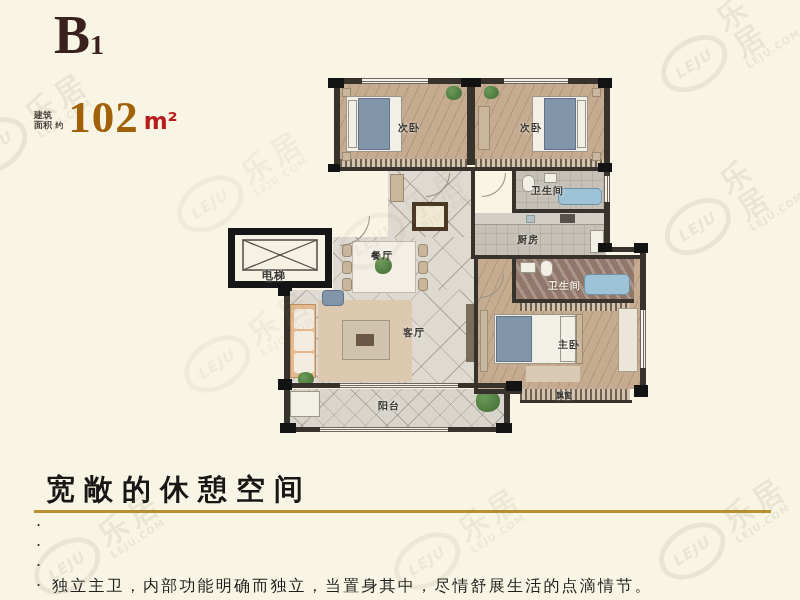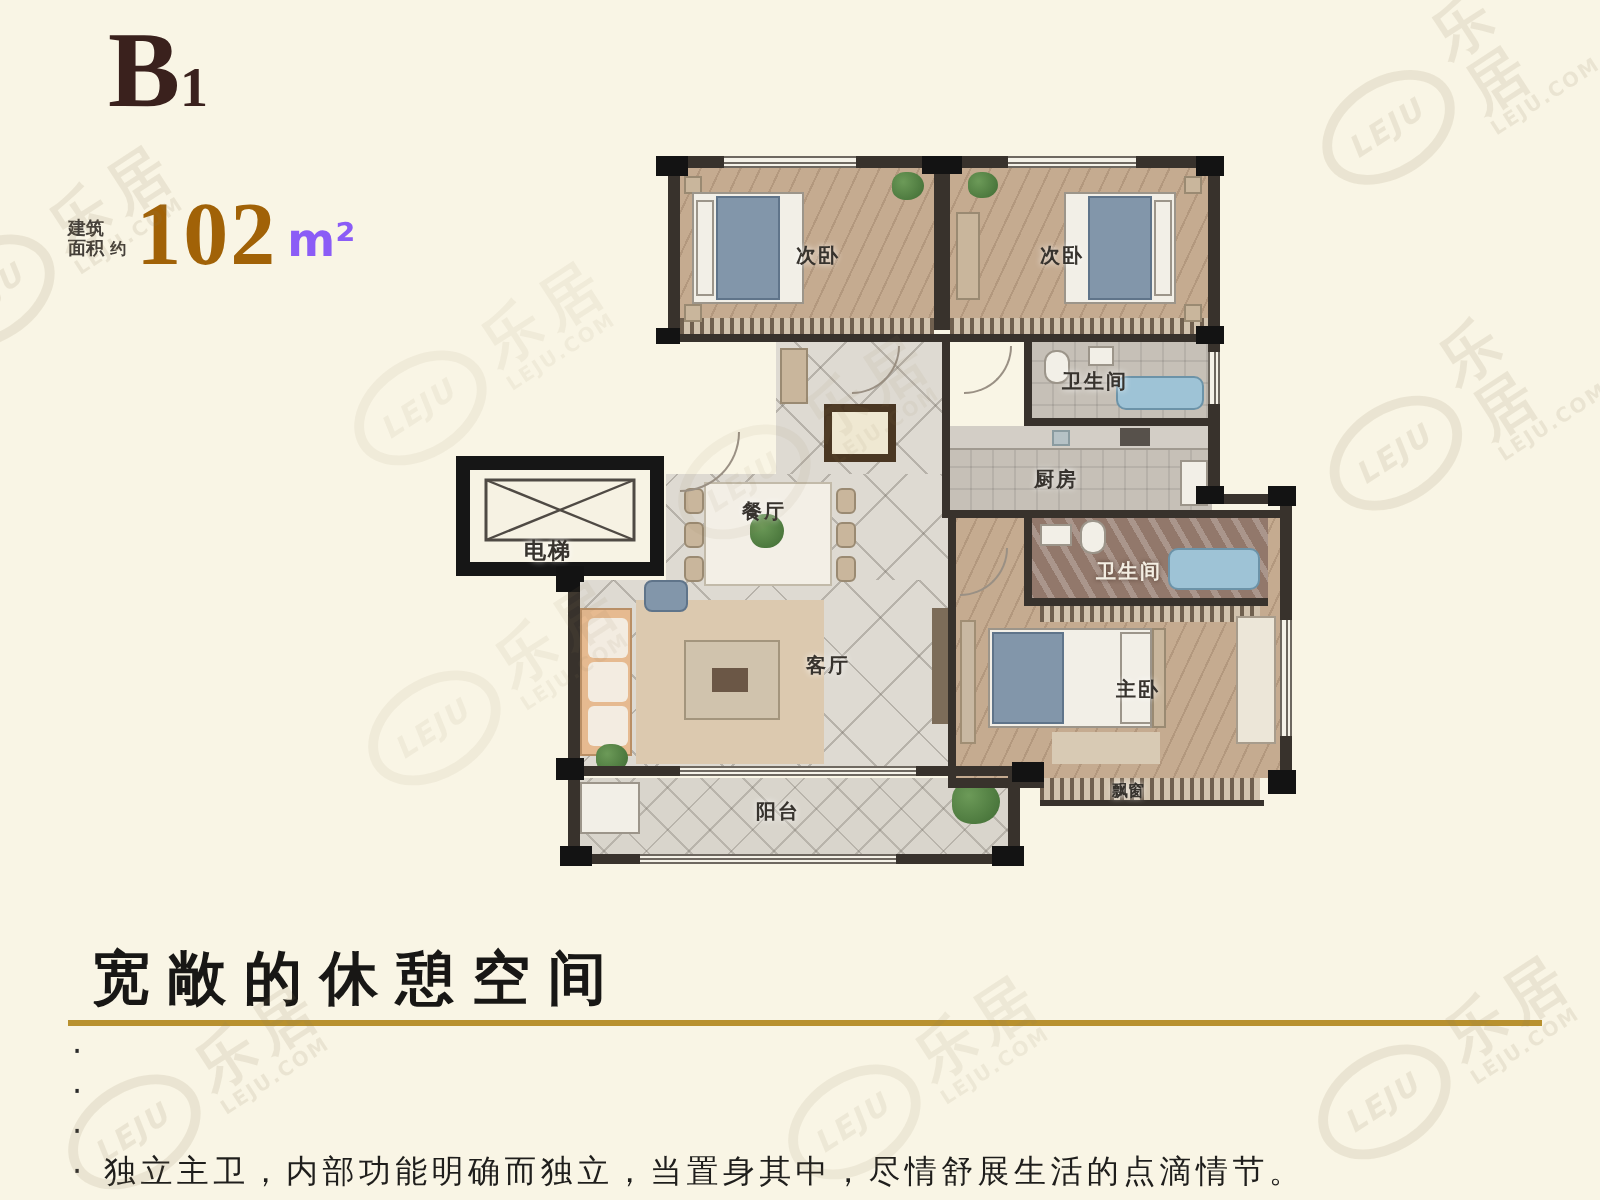--- a/index.html
+++ b/index.html
@@ -12,21 +12,21 @@
   .b1row .big{font-size:54px;line-height:1;}
   .b1row .sub{font-size:28px;line-height:1.25;}
   .proj{position:absolute;left:16px;top:46px;font-size:31px;font-weight:bold;
         letter-spacing:12px;color:#171513;font-family:"DejaVu Serif",serif;white-space:nowrap;}
   .arearow{position:absolute;left:0px;top:84px;display:flex;align-items:flex-end;gap:5px;}
   .stk{display:flex;flex-direction:column;font-size:9px;line-height:1.2;color:#45403a;
        font-weight:bold;padding-bottom:5px;}
   .stk .sm{font-size:8px;}
   .areaval{font-size:45px;line-height:.85;font-weight:bold;color:#a16207;
            font-family:Liberation Serif, serif;letter-spacing:1px;}
-  .areaunit{font-size:23px;font-weight:bold;color:#8b5cf6;padding-bottom:2px;}
+  .areaunit{font-size:23px;font-weight:bold;color:#b91c1c;padding-bottom:2px;}
   
   .plan{position:absolute;left:228px;top:78px;width:442px;height:368px;z-index:1;}
   .plan div{position:absolute;box-sizing:border-box;}
   .wood{background:#c5ab90;
     background-image:repeating-linear-gradient(115deg,rgba(96,66,44,.18) 0 1px,transparent 1px 9px);}
   .hall{background:#dedad2;
     background-image:repeating-linear-gradient(45deg,transparent 0 26px,rgba(110,104,95,.35) 26px 27px),
     repeating-linear-gradient(-45deg,transparent 0 26px,rgba(110,104,95,.35) 26px 27px);}
   .balc{background:#d9d5cc;
     background-image:repeating-linear-gradient(45deg,transparent 0 14px,rgba(110,104,95,.3) 14px 15px),

